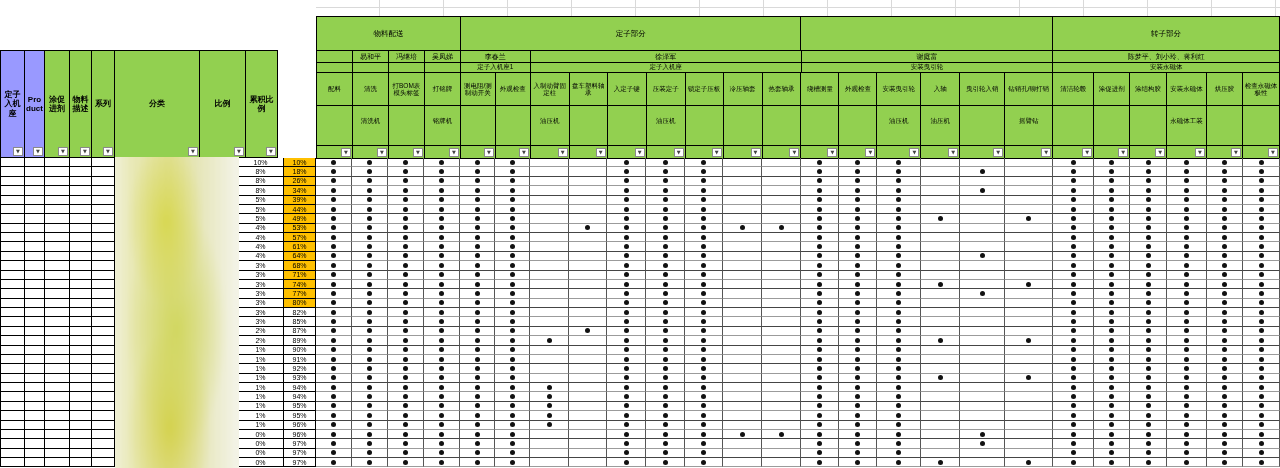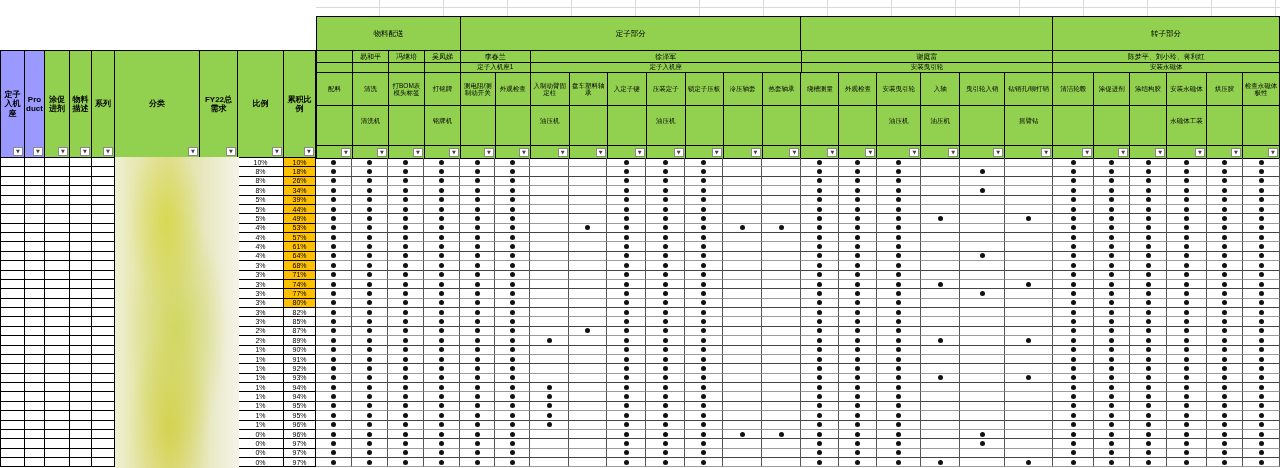--- a/index.html
+++ b/index.html
@@ -91,24 +91,20 @@
         <span class="filter-btn">▼</span>
       </div>
       <div class="lh-cell" style="width: 23px; background: rgb(146, 208, 80);">
         <span>系列</span>
         <span class="filter-btn">▼</span>
       </div>
       <div class="lh-cell" style="width: 85px; background: rgb(146, 208, 80);">
         <span>分类</span>
         <span class="filter-btn">▼</span>
       </div>
-      <div class="lh-cell" style="width: 38px; background: rgb(146, 208, 80);">
-        <span>FY22总需求</span>
-        <span class="filter-btn">▼</span>
-      </div>
       <div class="lh-cell" style="width: 46px; background: rgb(146, 208, 80);">
         <span>比例</span>
         <span class="filter-btn">▼</span>
       </div>
       <div class="lh-cell" style="width: 32px; background: rgb(146, 208, 80);">
         <span>累积比例</span>
         <span class="filter-btn">▼</span>
       </div>
     </div>
 

